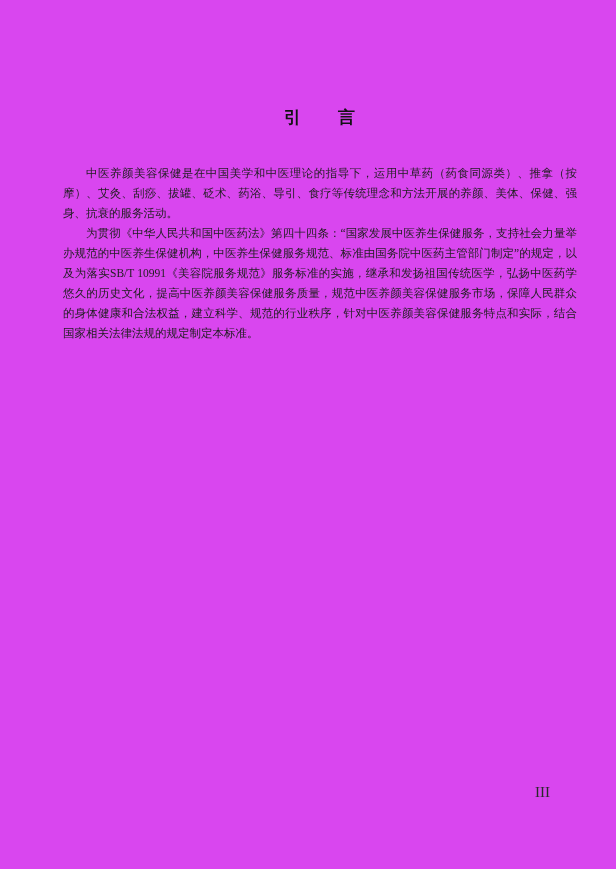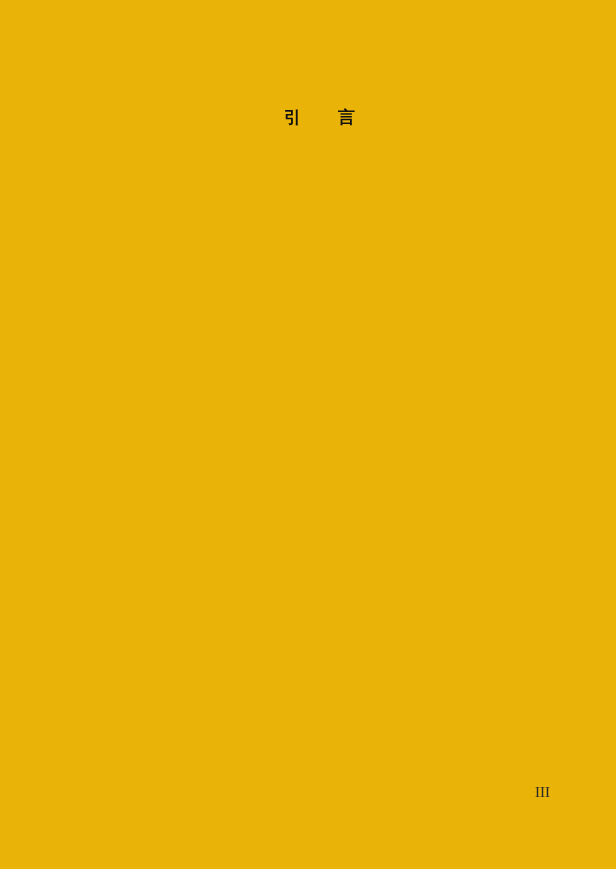--- a/index.html
+++ b/index.html
@@ -4,21 +4,21 @@
 <style>
   html, body {
     margin: 0;
     padding: 0;
     background: #ffffff;
   }
   .page {
     position: relative;
     width: 616px;
     height: 869px;
-    background: #eab308;
+    background: #d946ef;
     overflow: hidden;
     font-family: "Liberation Serif", "DejaVu Serif", serif;
   }
   .doc-title {
     position: absolute;
     top: 108px;
     left: 63px;
     width: 514px;
     margin: 0;
     text-align: center;
@@ -57,17 +57,19 @@
   }
 </style>
 </head>
 <body>
 
 <div class="page">
 
   <h1 class="doc-title">引　　言</h1>
 
   <div class="doc-body">
+    <p>中医养颜美容保健是在中国美学和中医理论的指导下，运用中草药（药食同源类）、推拿（按摩）、艾灸、刮痧、拔罐、砭术、药浴、导引、食疗等传统理念和方法开展的养颜、美体、保健、强身、抗衰的服务活动。</p>
+    <p>为贯彻《中华人民共和国中医药法》第四十四条：“国家发展中医养生保健服务，支持社会力量举办规范的中医养生保健机构，中医养生保健服务规范、标准由国务院中医药主管部门制定”的规定，以及为落实SB/T 10991《美容院服务规范》服务标准的实施，继承和发扬祖国传统医学，弘扬中医药学悠久的历史文化，提高中医养颜美容保健服务质量，规范中医养颜美容保健服务市场，保障人民群众的身体健康和合法权益，建立科学、规范的行业秩序，针对中医养颜美容保健服务特点和实际，结合国家相关法律法规的规定制定本标准。</p>
   </div>
 
   <div class="page-number">III</div>
 
 </div>
 
 </body></html>

